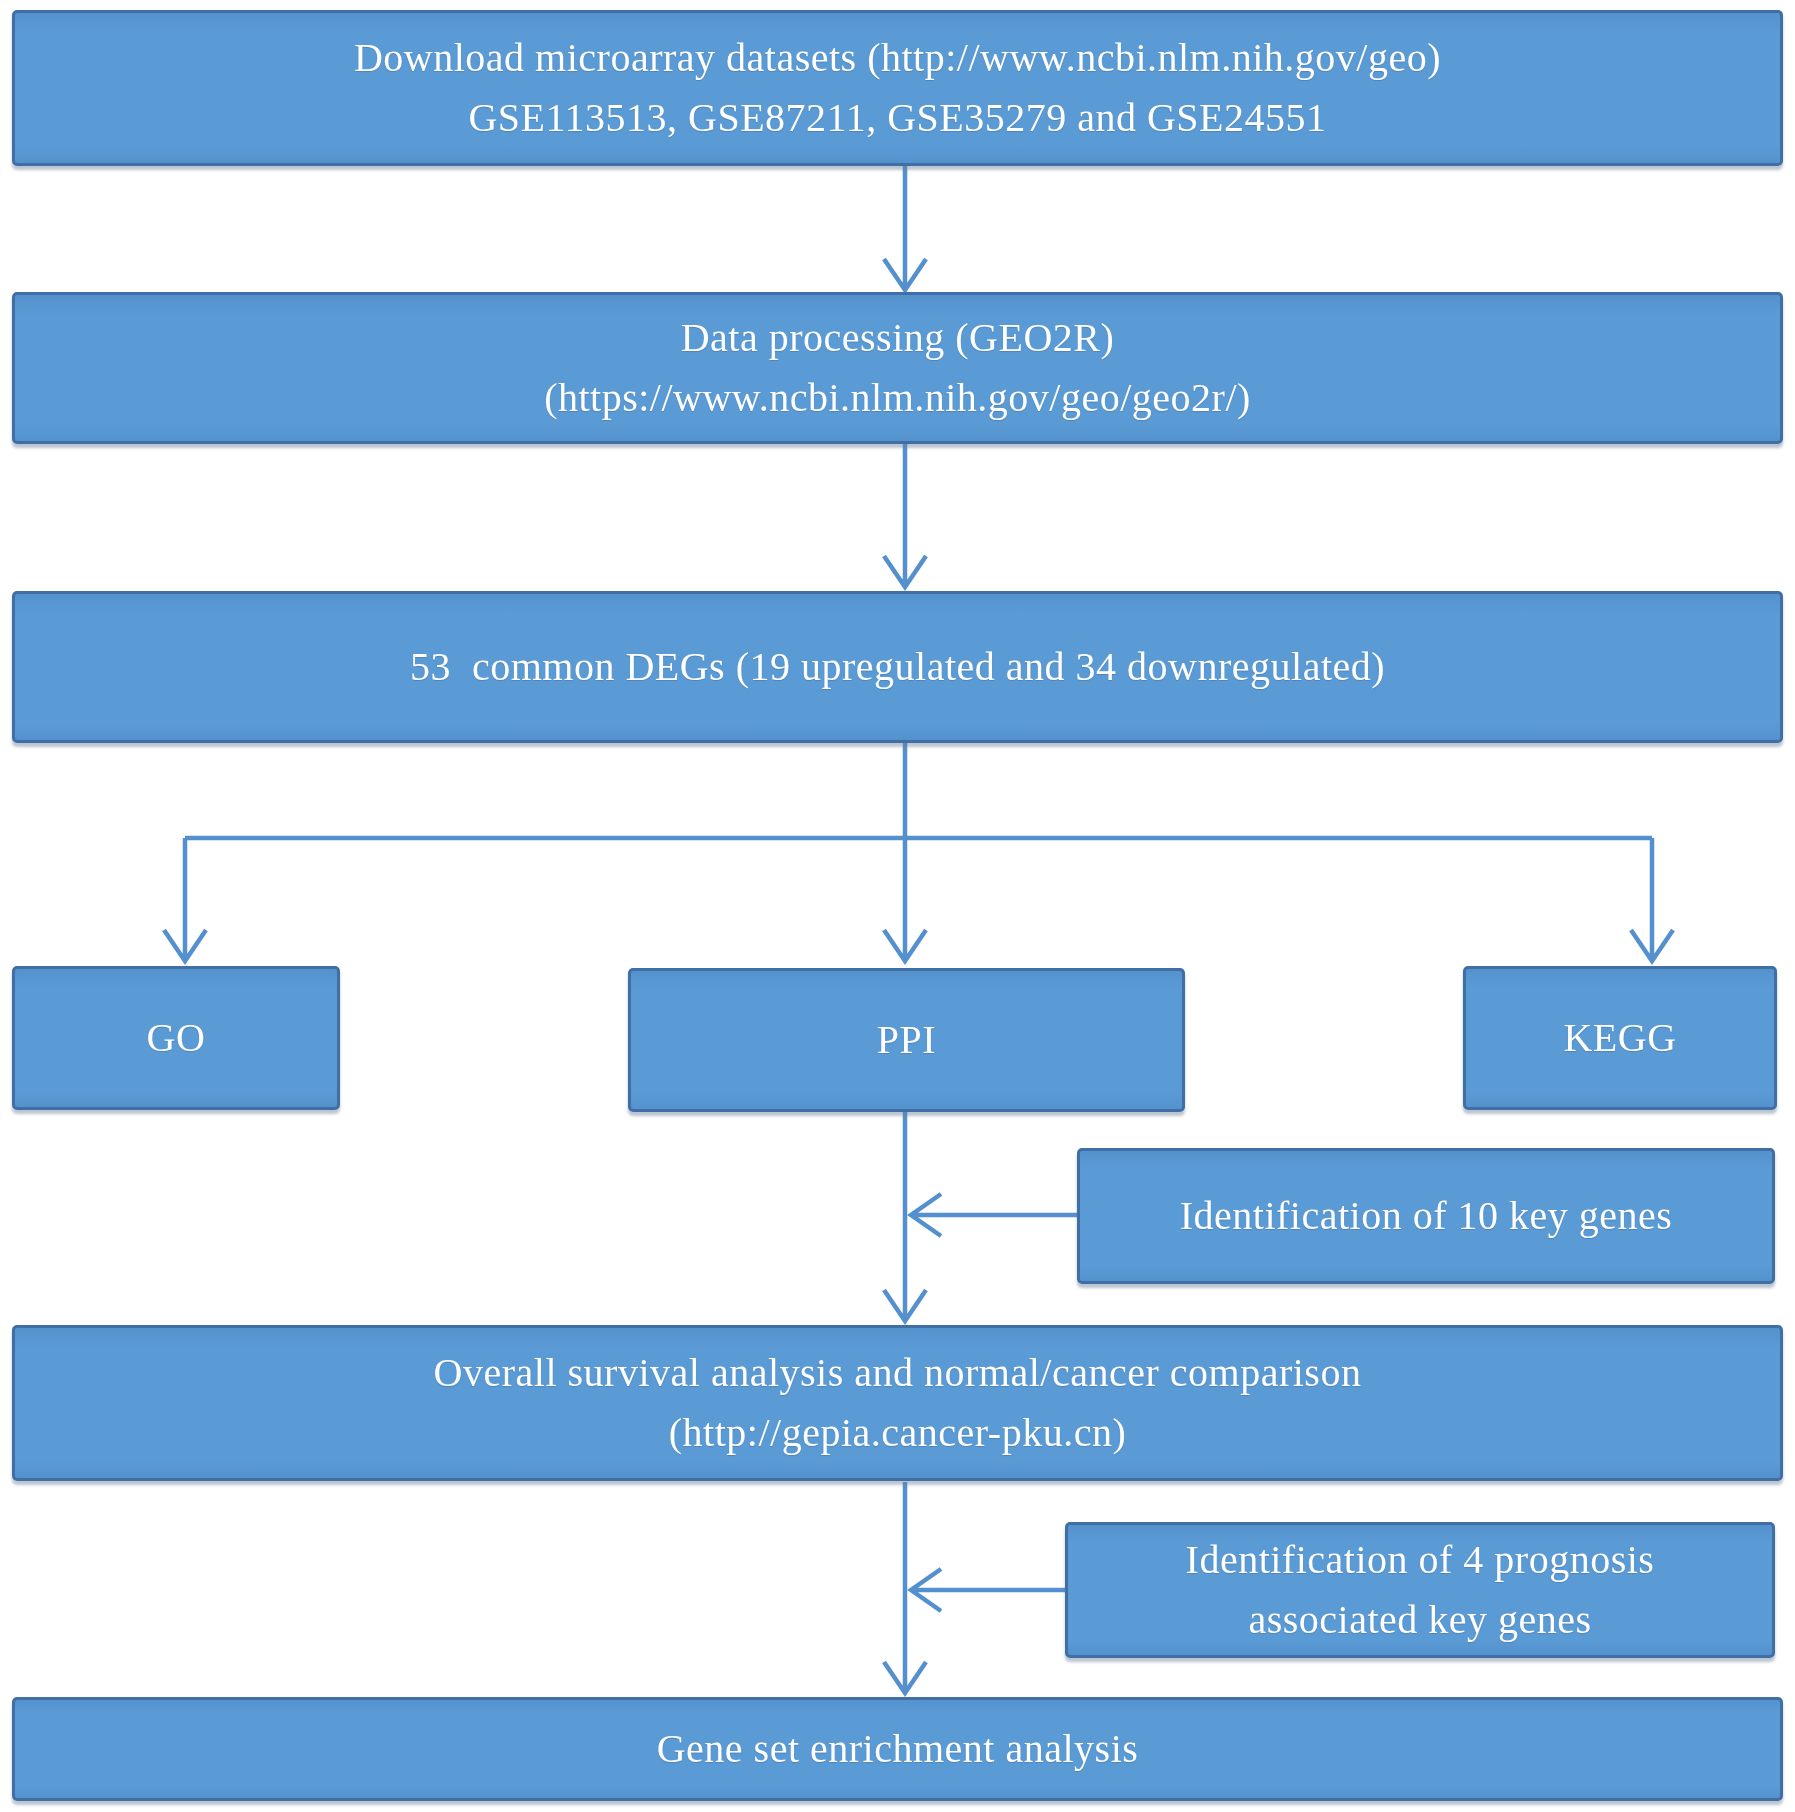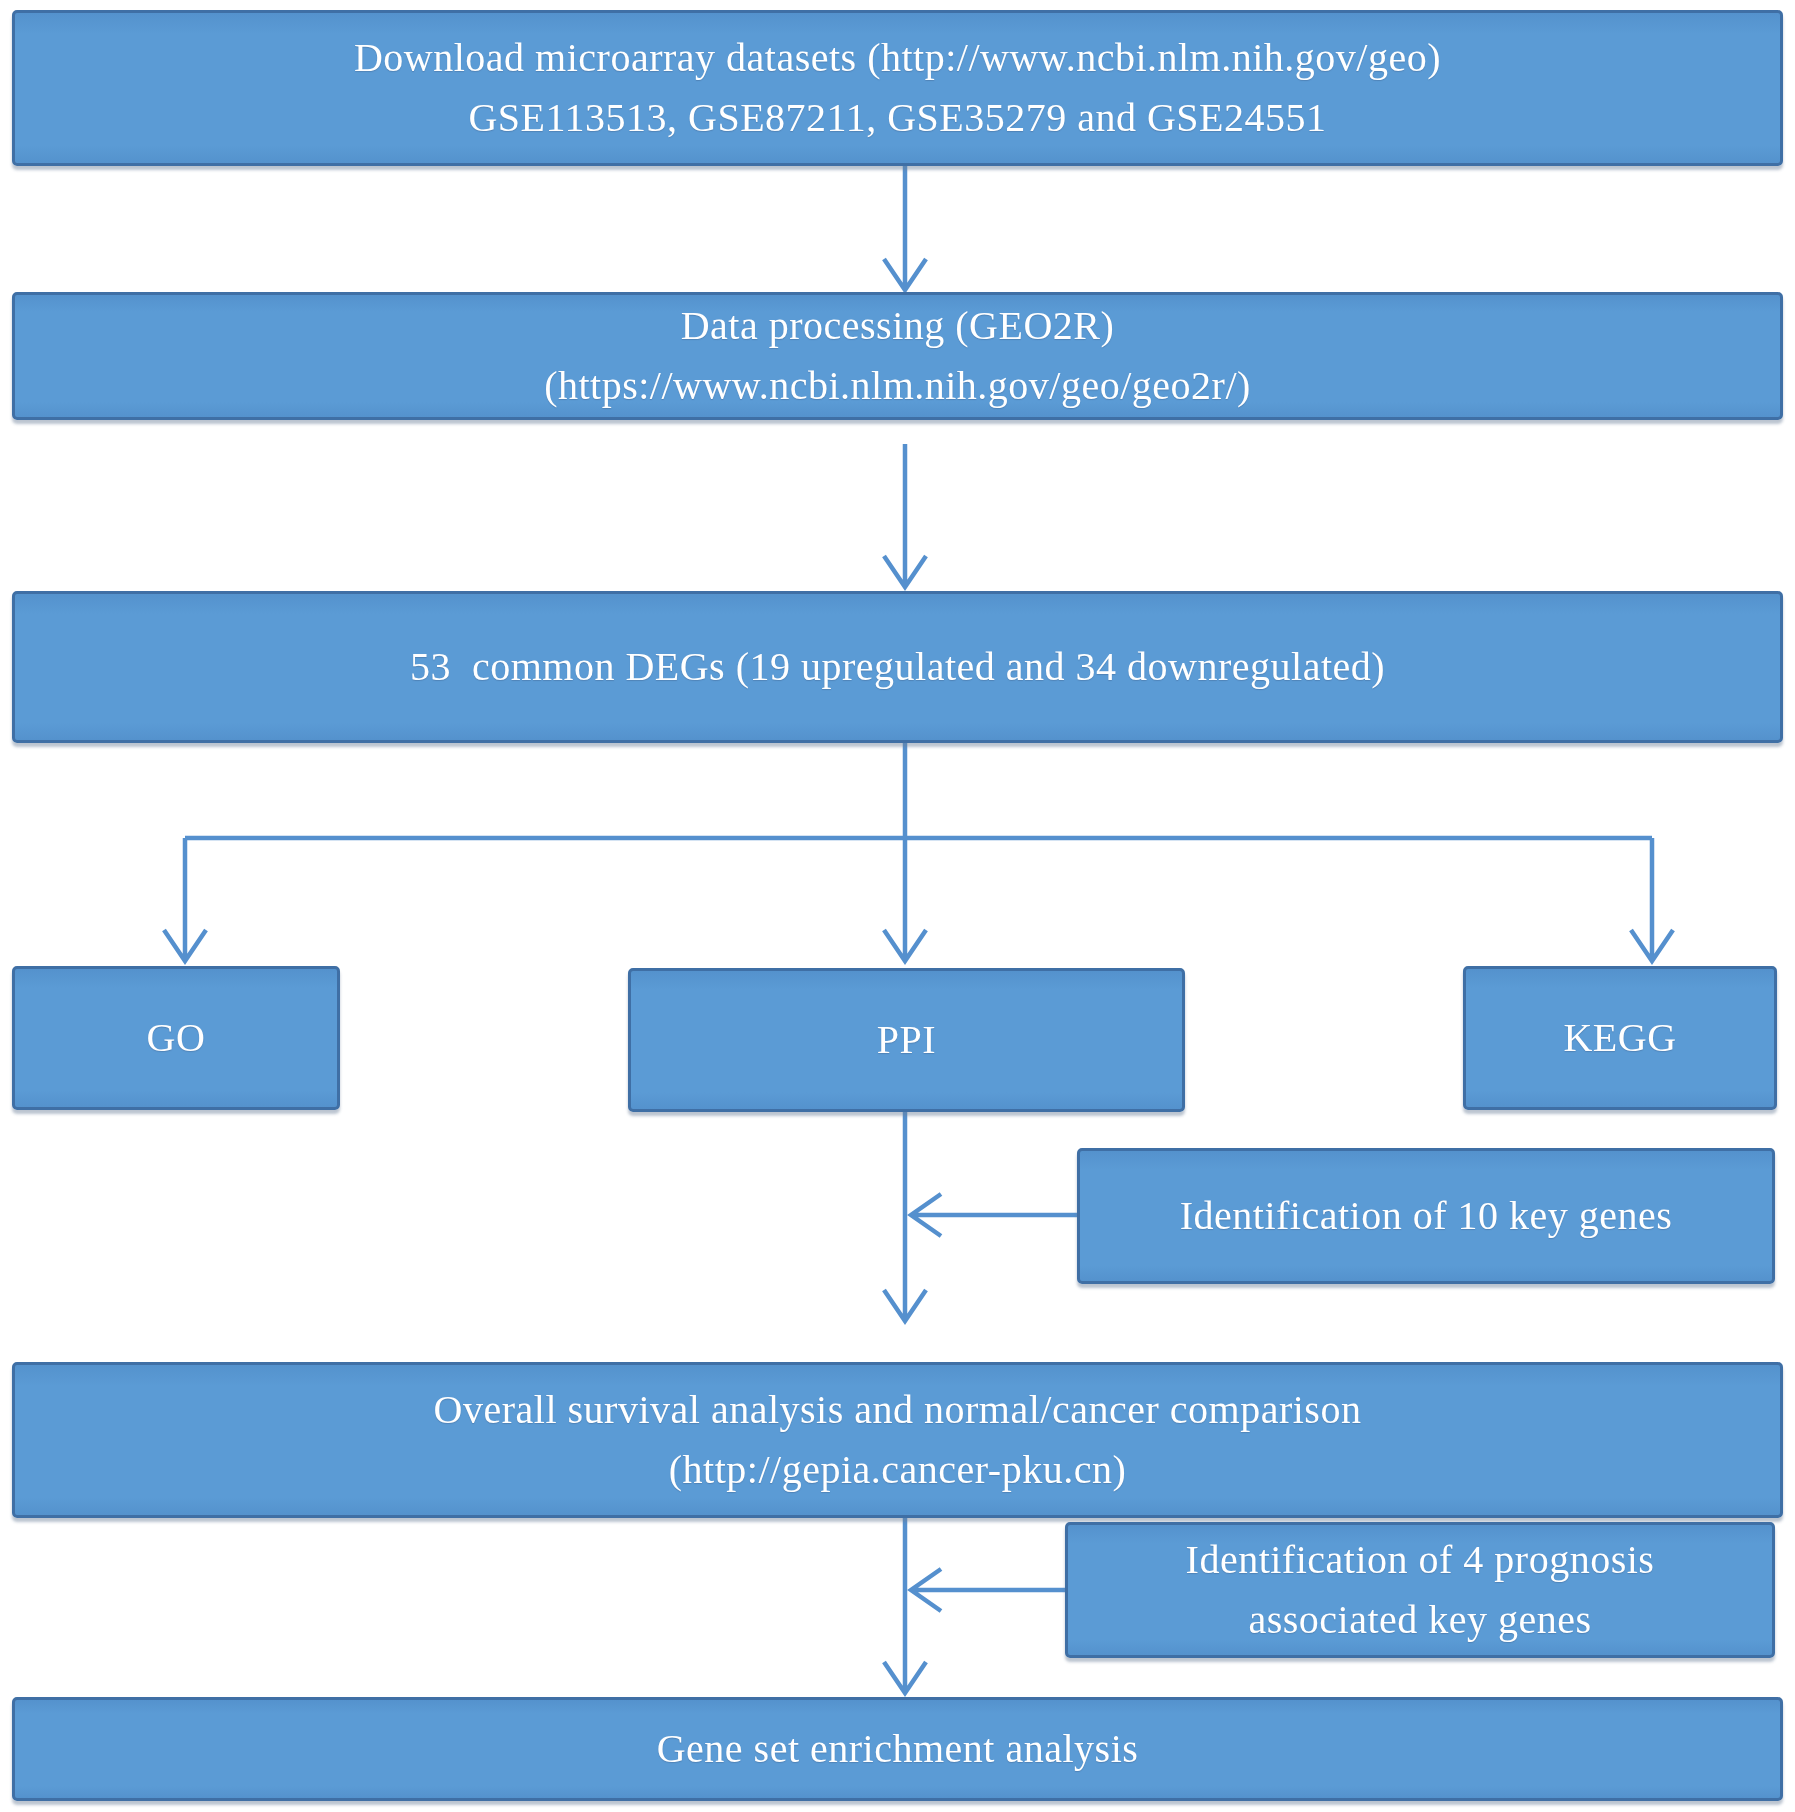--- a/index.html
+++ b/index.html
@@ -73,21 +73,21 @@
     <path d="M1077 1215 H912 M941 1194 L911 1215 L941 1236"></path>
     <path d="M905 1482 V1692 M884 1662 L905 1693 L926 1662"></path>
     <path d="M1065 1590 H912 M941 1569 L911 1590 L941 1611"></path>
   </svg>
 
   <div class="box" style="left:12px; top:10px; width:1771px; height:156px;">
     <div class="line">Download microarray datasets (http://www.ncbi.nlm.nih.gov/geo)</div>
     <div class="line">GSE113513, GSE87211, GSE35279 and GSE24551</div>
   </div>
 
-  <div class="box" style="left:12px; top:292px; width:1771px; height:128px;">
+  <div class="box" style="left:12px; top:292px; width:1771px; height:152px;">
     <div class="line">Data processing (GEO2R)</div>
     <div class="line">(https://www.ncbi.nlm.nih.gov/geo/geo2r/)</div>
   </div>
 
   <div class="box" style="left:12px; top:591px; width:1771px; height:152px;">
     <div class="line">53  common DEGs (19 upregulated and 34 downregulated)</div>
   </div>
 
   <div class="box" style="left:12px; top:966px; width:328px; height:144px;">
     <div class="line">GO</div>
@@ -98,21 +98,21 @@
   </div>
 
   <div class="box" style="left:1463px; top:966px; width:314px; height:144px;">
     <div class="line">KEGG</div>
   </div>
 
   <div class="box" style="left:1077px; top:1148px; width:698px; height:136px;">
     <div class="line">Identification of 10 key genes</div>
   </div>
 
-  <div class="box" style="left:12px; top:1325px; width:1771px; height:156px;margin-top:37px;">
+  <div class="box" style="left:12px; top:1325px; width:1771px; height:156px;">
     <div class="line">Overall survival analysis and normal/cancer comparison</div>
     <div class="line">(http://gepia.cancer-pku.cn)</div>
   </div>
 
   <div class="box" style="left:1065px; top:1522px; width:710px; height:136px;">
     <div class="line">Identification of 4 prognosis</div>
     <div class="line">associated key genes</div>
   </div>
 
   <div class="box" style="left:12px; top:1697px; width:1771px; height:104px;">

